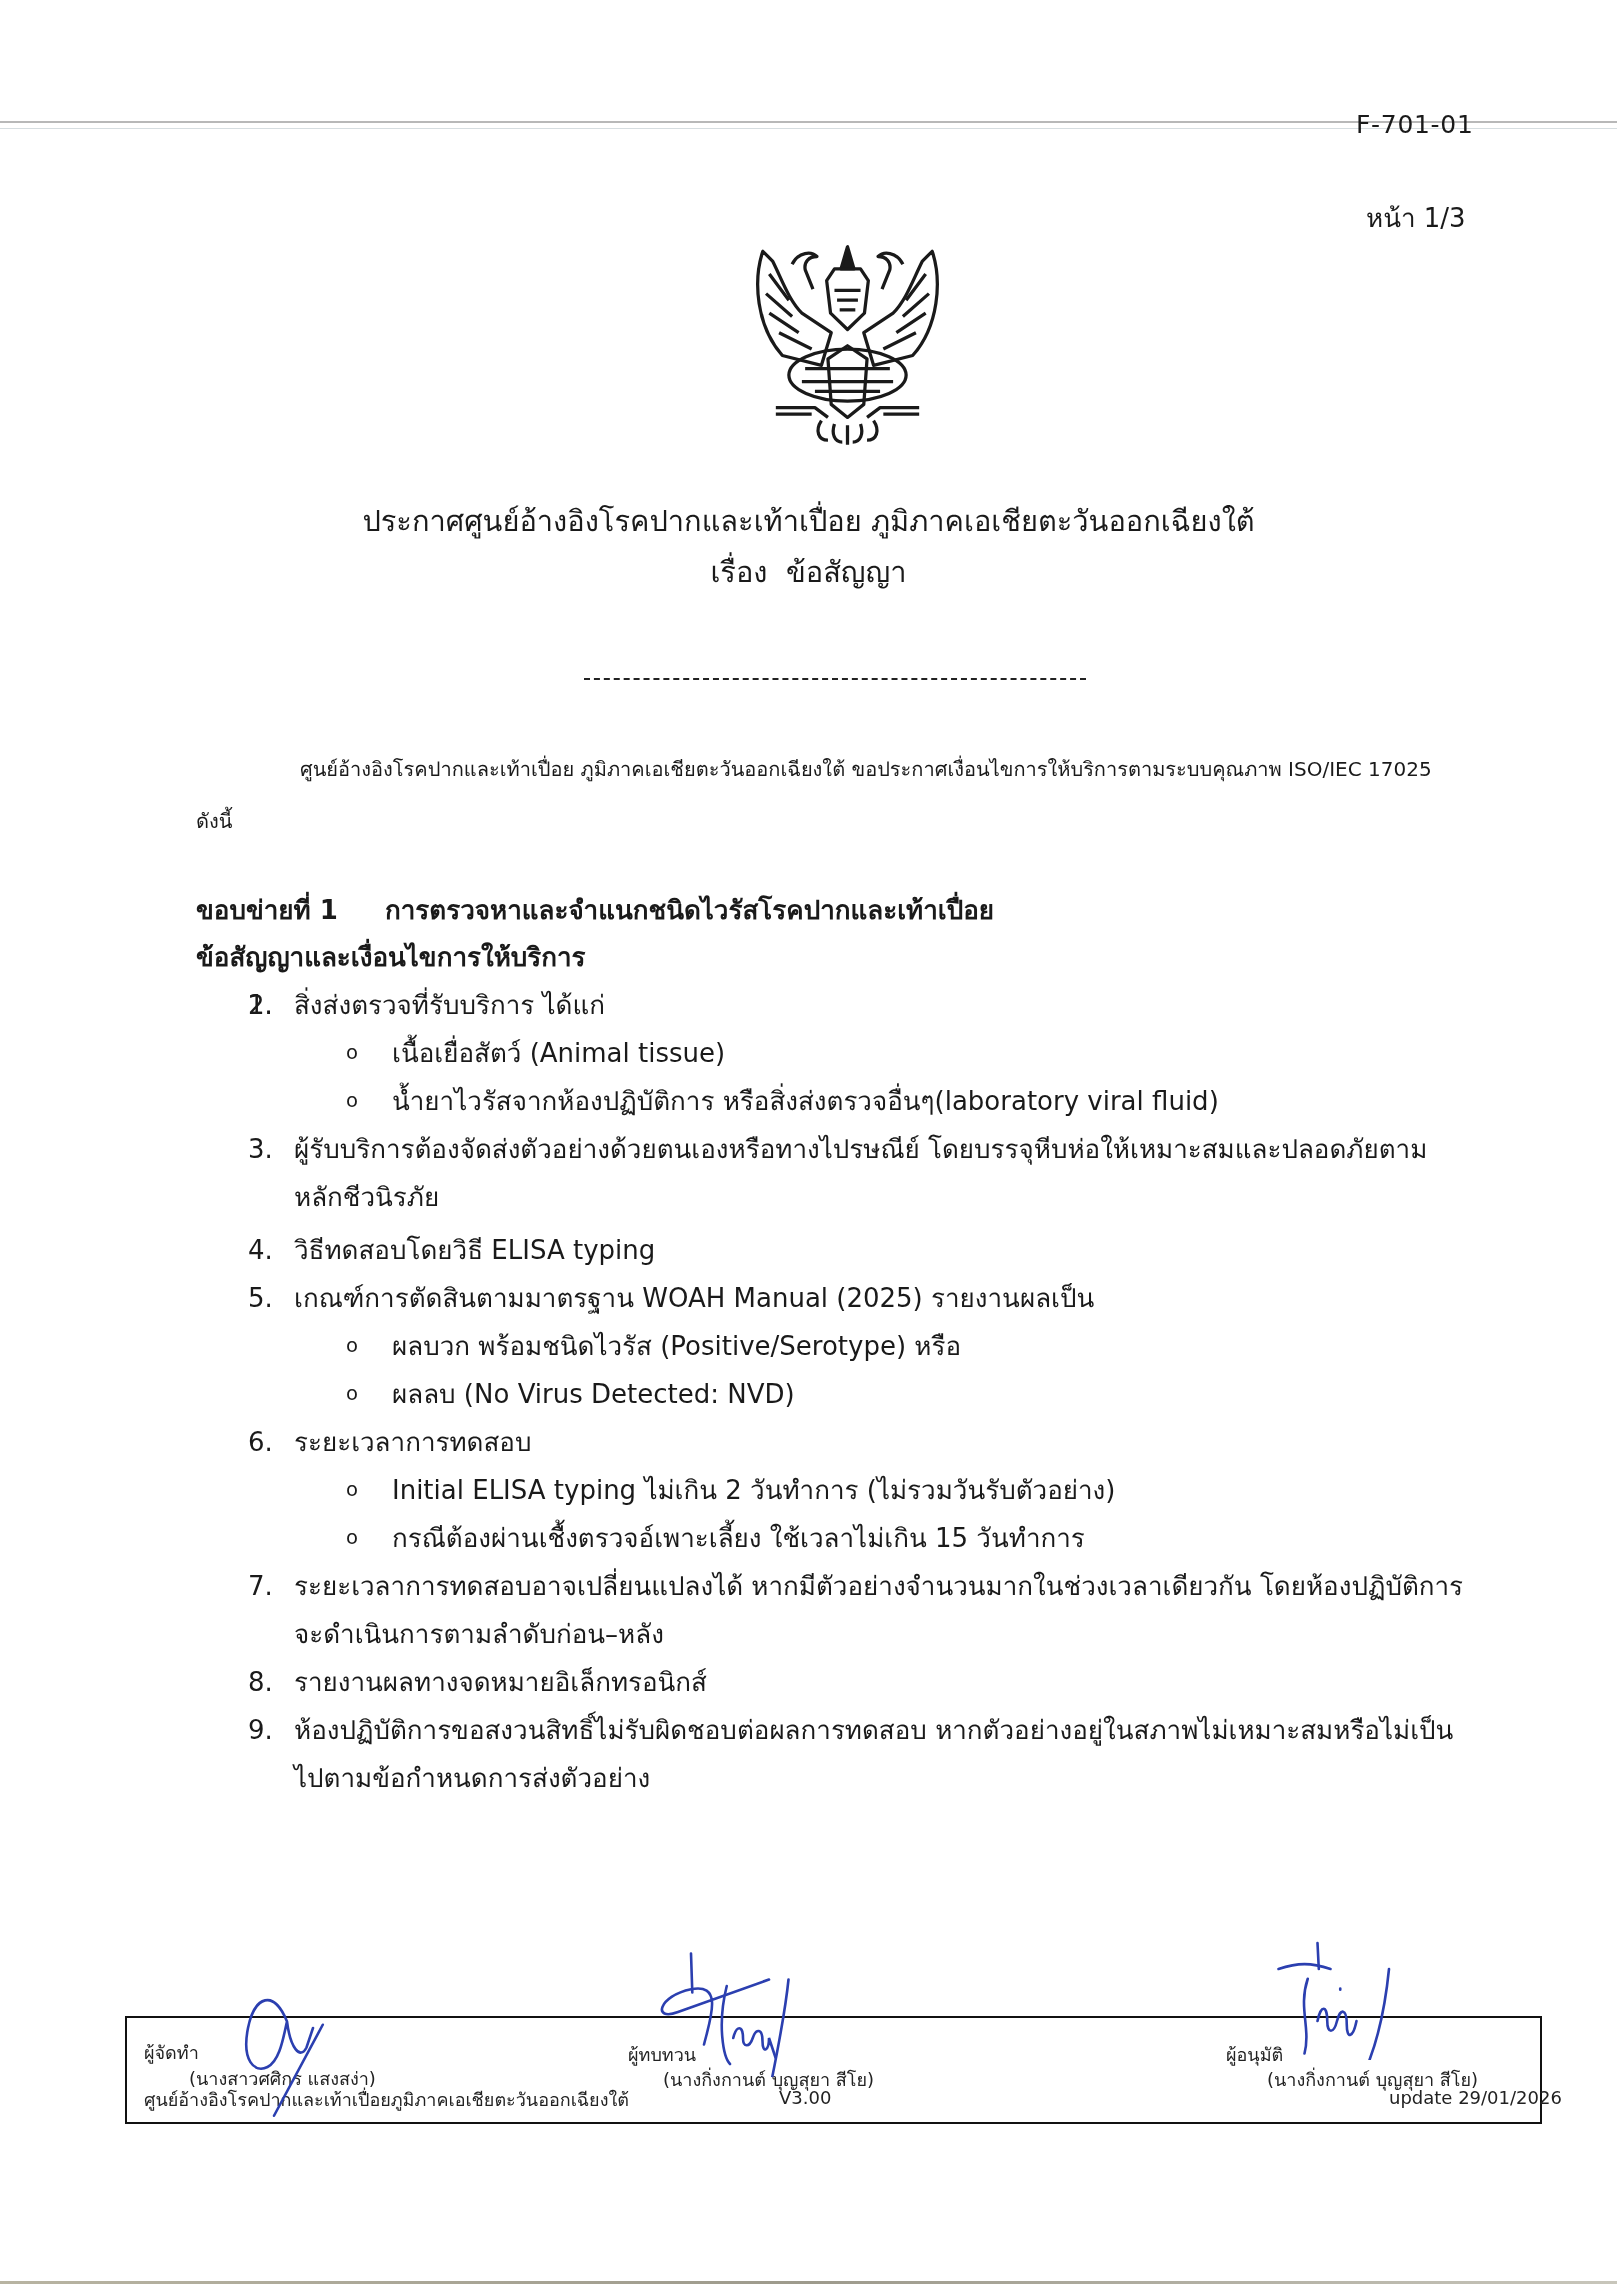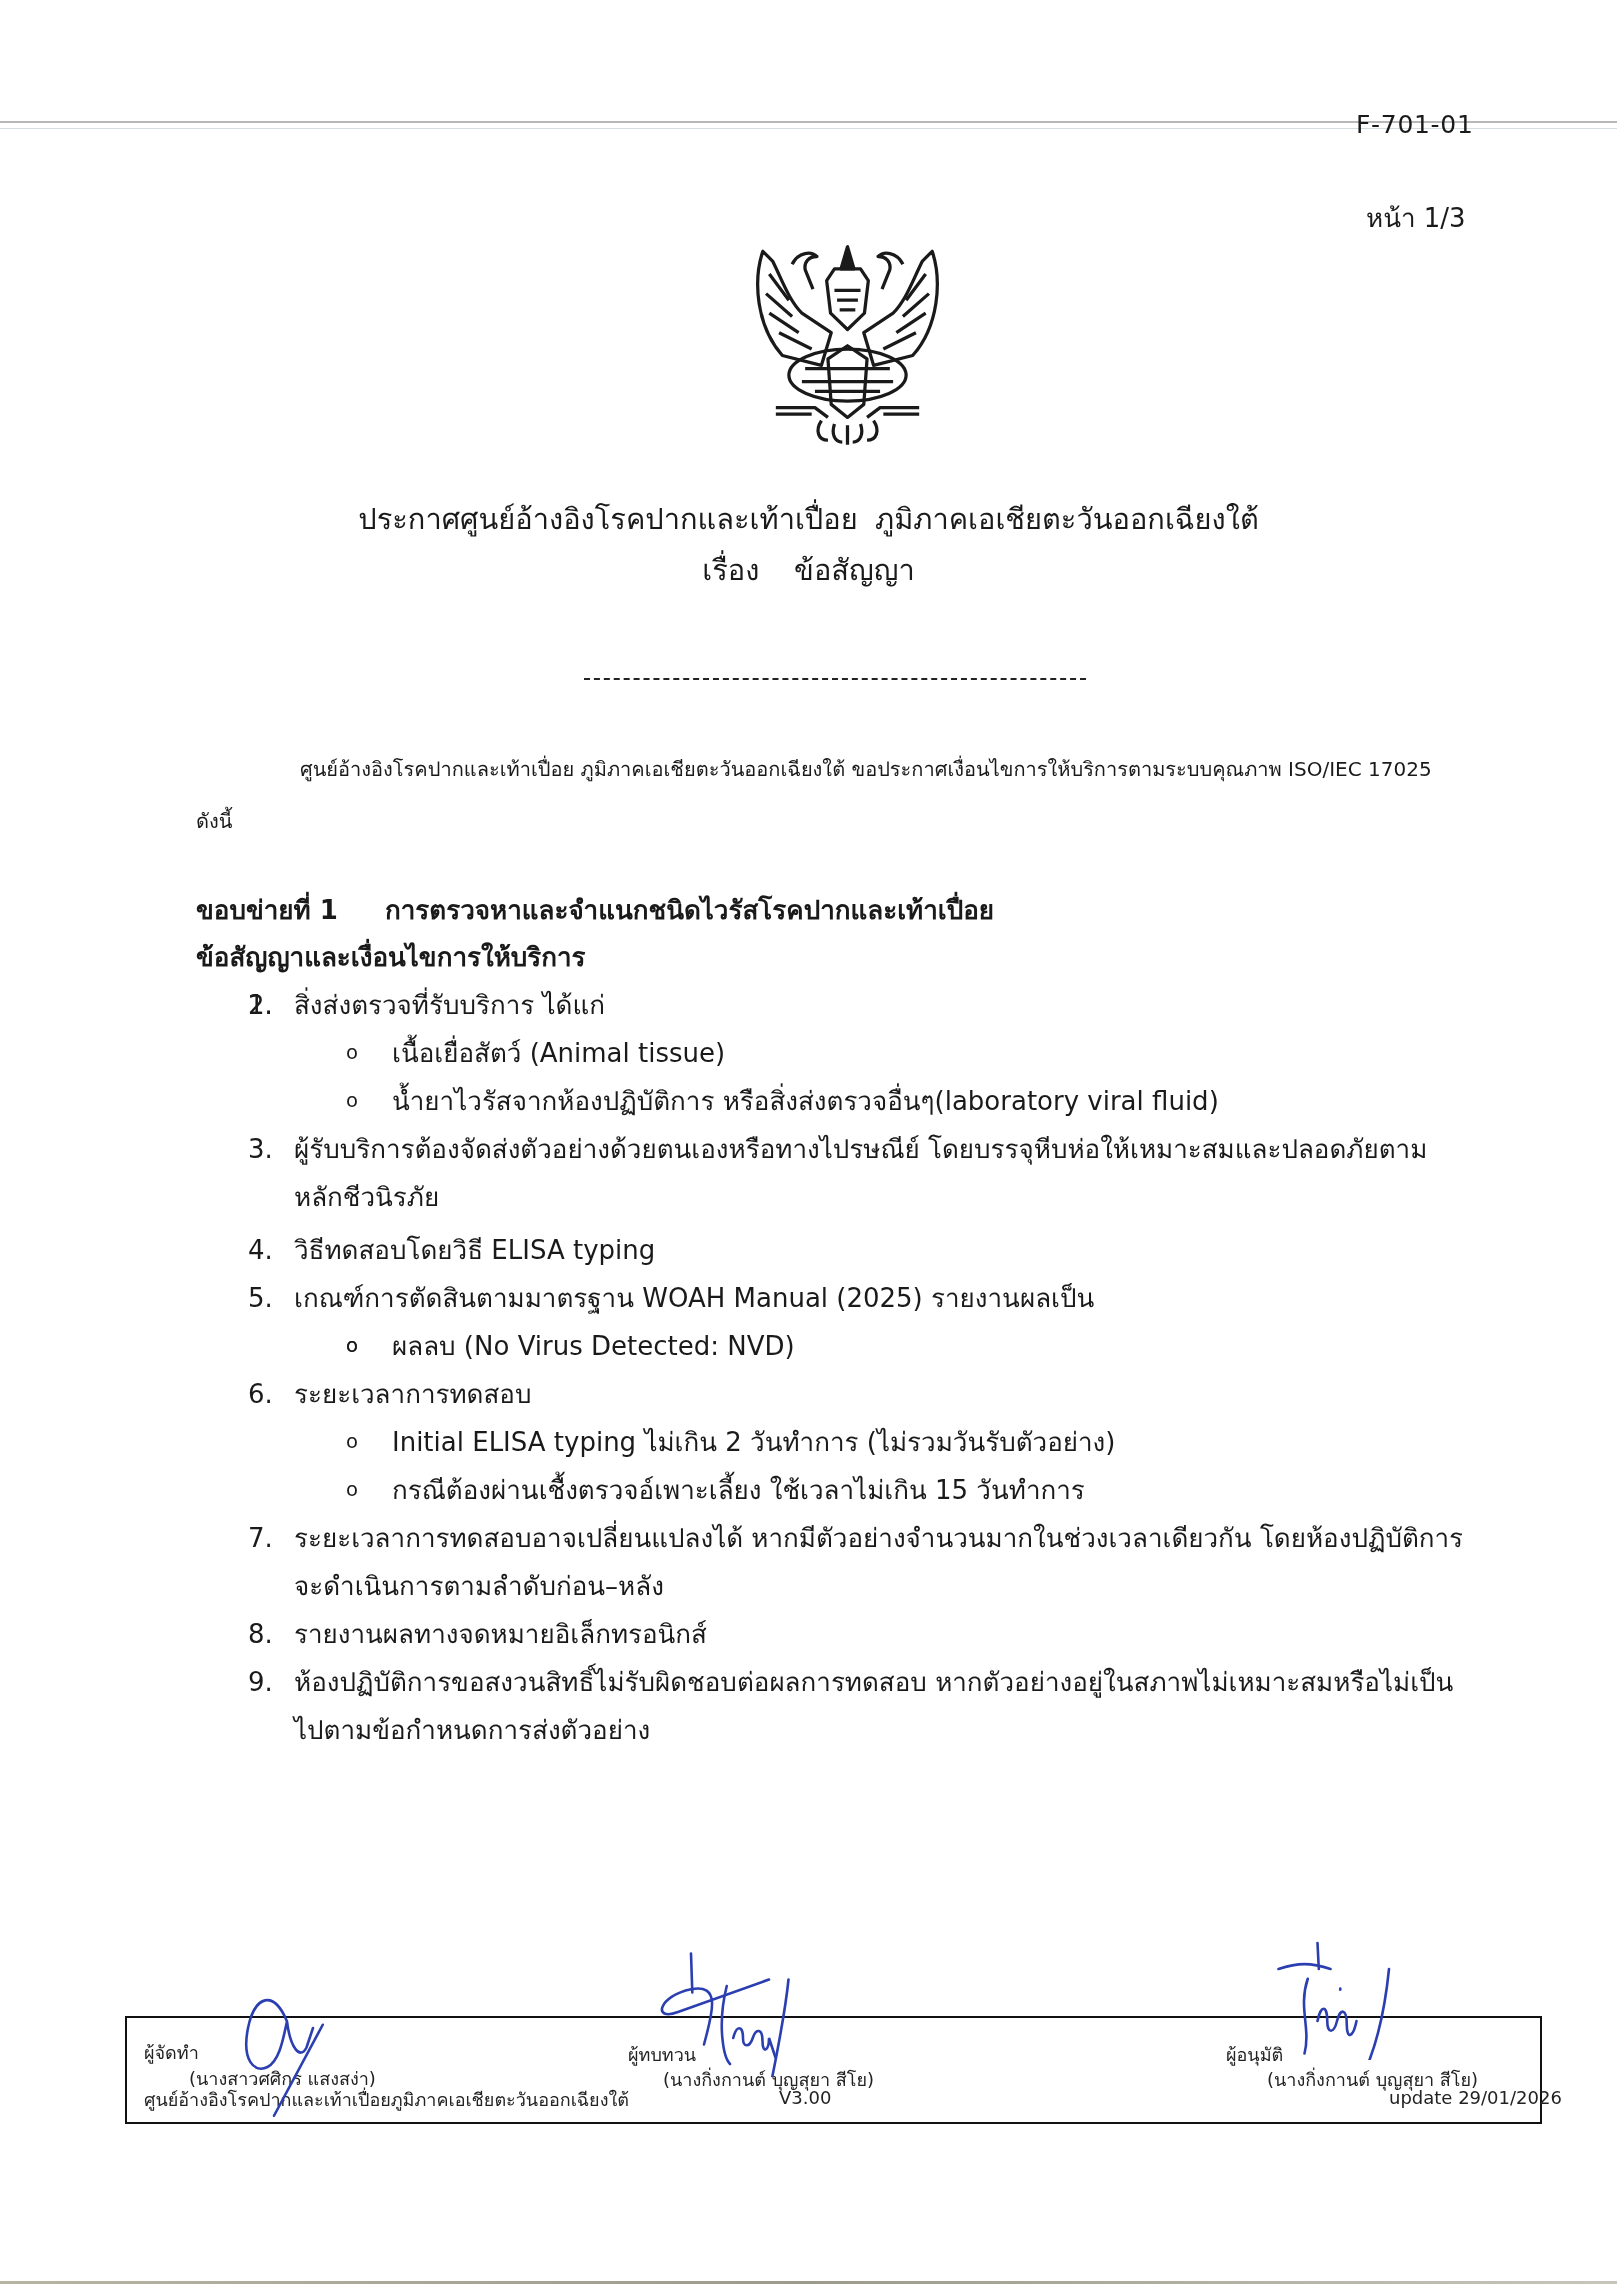--- a/index.html
+++ b/index.html
@@ -8,21 +8,21 @@
     background: #ffffff; color: #1a1a1a;
     font-family: "DejaVu Sans", "Liberation Sans", sans-serif;
   }
   .abs { position: absolute; }
   .hline1 { left: 0; width: 1617px; top: 121px; height: 2px; background: #b8b8b8; }
   .hline2 { left: 0; width: 1617px; top: 128px; height: 1.3px; background: #d6dde0; }
   .doc-code { left: 1356px; top: 110px; font-size: 25px; letter-spacing: 0.7px; background: transparent; }
   .page-no { left: 1366px; top: 197px; font-size: 26px; }
   .emblem { left: 743px; top: 235px; width: 209px; height: 215px; }
   .title-block { left: 0; width: 1617px; top: 496px; text-align: center; font-size: 29px; line-height: 51px; }
-  .title-block div { white-space: pre; font-family: Liberation Mono, monospace; }
+  .title-block div { white-space: pre; }
   .dashes { left: 584px; top: 678px; width: 502px; border-top: 2px dashed #222; }
   .intro { left: 196px; width: 1252px; top: 743px; font-size: 20px; line-height: 52px; text-indent: 104px; }
   .section { left: 196px; top: 887px; font-size: 26px; font-weight: bold; line-height: 47px; }
   .section .sec-no { display: inline-block; width: 189px; }
   .list { left: 196px; top: 981px; width: 1278px; font-size: 26px; line-height: 48px; }
   .item { position: relative; padding-left: 98px; }
   .item .num { position: absolute; left: 52px; }
   .sub { position: relative; padding-left: 196px; }
   .sub .bullet { position: absolute; left: 150px; font-size: 19.6px; }
   .item.gap { margin-top: 5.2px; }
@@ -96,20 +96,21 @@
   <div class="item gap">
     <span class="num">4.</span>
     <span>วิธีทดสอบโดยวิธี </span><b>ELISA typing</b>
   </div>
   <div class="item">
     <span class="num">5.</span>
     <span>เกณฑ์การตัดสินตามมาตรฐาน </span><b>WOAH Manual (2025)</b><span> รายงานผลเป็น</span>
   </div>
   <div class="sub">
     <span class="bullet">o</span>
+    <span>ผลบวก พร้อมชนิดไวรัส (Positive/Serotype) หรือ</span>
   </div>
   <div class="sub">
     <span class="bullet">o</span>
     <span>ผลลบ (No Virus Detected: NVD)</span>
   </div>
   <div class="item">
     <span class="num">6.</span>
     <span>ระยะเวลาการทดสอบ</span>
   </div>
   <div class="sub">

